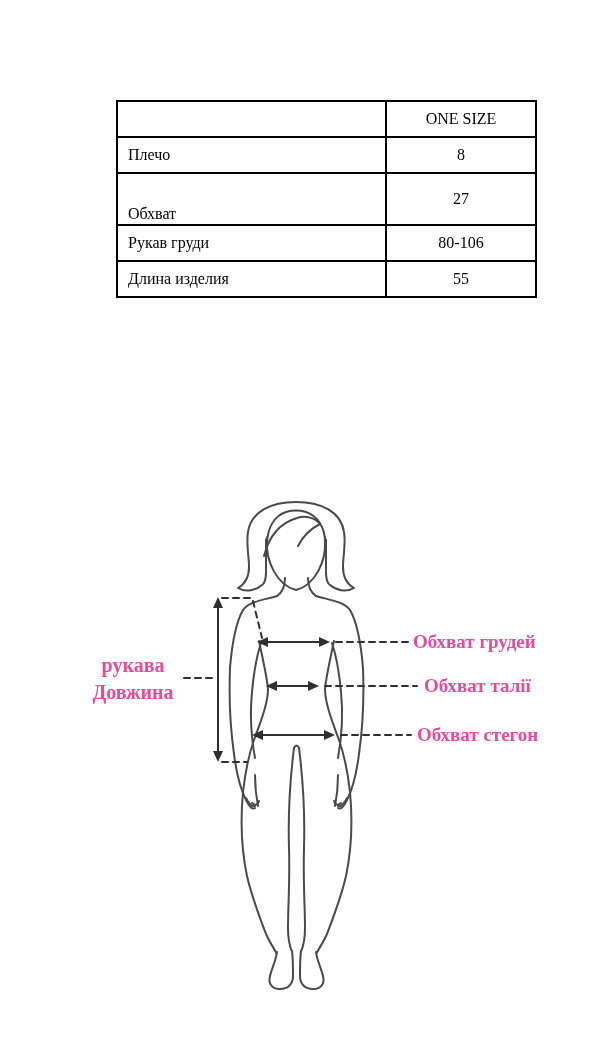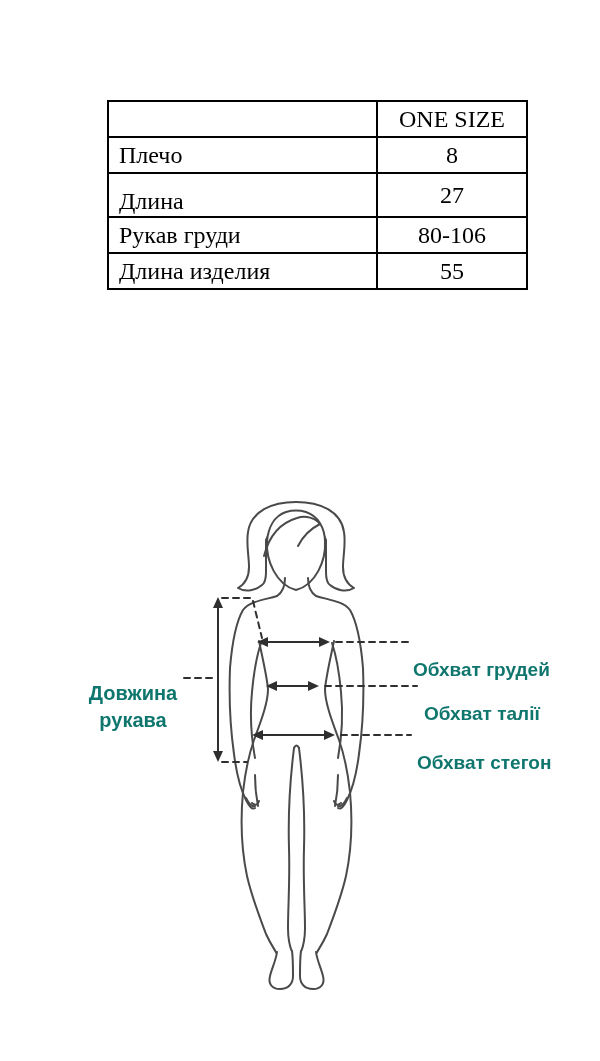--- a/index.html
+++ b/index.html
@@ -2,38 +2,38 @@
 <html><head>
 <meta charset="utf-8">
 <style>
   html,body{margin:0;padding:0;background:#fff;}
   .page{
     position:relative;width:600px;height:1061px;background:#ffffff;
     font-family:"Liberation Serif", serif;overflow:hidden;
   }
   
   table.size{
-    position:absolute;left:107px;top:100px;
+    position:absolute;left:116px;top:100px;
     border-collapse:collapse;table-layout:fixed;
-    font-family:"Liberation Serif", serif;font-size:24px;color:#000;
+    font-family:"Liberation Serif", serif;font-size:16px;color:#000;
   }
   table.size td{
     border:2px solid #000;height:34px;padding:0;
     vertical-align:middle;overflow:hidden;
   }
   table.size td.lbl{width:257px;text-align:left;padding-left:10px;}
   table.size td.val{width:148px;text-align:center;}
   table.size tr.quirk td.lbl{vertical-align:bottom;padding-bottom:1px;}
-  table.size tr.quirk td.val{vertical-align:top;padding-top:8px;}
+  table.size tr.quirk td.val{vertical-align:top;padding-top:16px;}
   
   .diagram{position:absolute;left:0;top:0;width:600px;height:1061px;}
   svg.fig{position:absolute;left:0;top:0;}
   .anno{
-    position:absolute;font-family:Liberation Sans, sans-serif;
-    font-weight:700;color:#0f766e;white-space:nowrap;margin-top:28px;
+    position:absolute;font-family:Liberation Serif, serif;
+    font-weight:700;color:#ec4899;white-space:nowrap;
   }
   .anno.right{font-size:19px;line-height:24px;}
   .anno.sleeve{
     left:73px;top:652px;width:120px;text-align:center;
     font-size:20px;line-height:27px;
   }
   .lbl-chest{left:413px;top:630px;}
   .lbl-waist{left:424px;top:674px;}
   .lbl-hips{left:417px;top:723px;}
 </style>
@@ -46,21 +46,21 @@
     <tbody>
         <tr>
       <td class="lbl"></td>
       <td class="val">ONE SIZE</td>
     </tr>
     <tr>
       <td class="lbl">Плечо</td>
       <td class="val">8</td>
     </tr>
     <tr class="quirk">
-      <td class="lbl">Длина</td>
+      <td class="lbl">Обхват</td>
       <td class="val">27</td>
     </tr>
     <tr>
       <td class="lbl">Рукав груди</td>
       <td class="val">80-106</td>
     </tr>
     <tr>
       <td class="lbl">Длина изделия</td>
       <td class="val">55</td>
     </tr>
@@ -188,21 +188,21 @@
 
       <g stroke="#2f2f2f" stroke-width="2">
         <line x1="261" y1="735" x2="326" y2="735"></line>
         <polygon points="252,735 263,730 263,740" fill="#2f2f2f" stroke="none"></polygon>
         <polygon points="335,735 324,730 324,740" fill="#2f2f2f" stroke="none"></polygon>
         <line x1="341" y1="735" x2="411" y2="735" stroke-dasharray="6 5"></line>
       </g>
     </svg>
 
     <div class="anno sleeve">
+      <div>рукава</div>
       <div>Довжина</div>
-      <div>рукава</div>
     </div>
     <div class="anno right lbl-chest">Обхват грудей</div>
     <div class="anno right lbl-waist">Обхват талії</div>
     <div class="anno right lbl-hips">Обхват стегон</div>
   </div>
 
 </div>
 
 </body></html>

